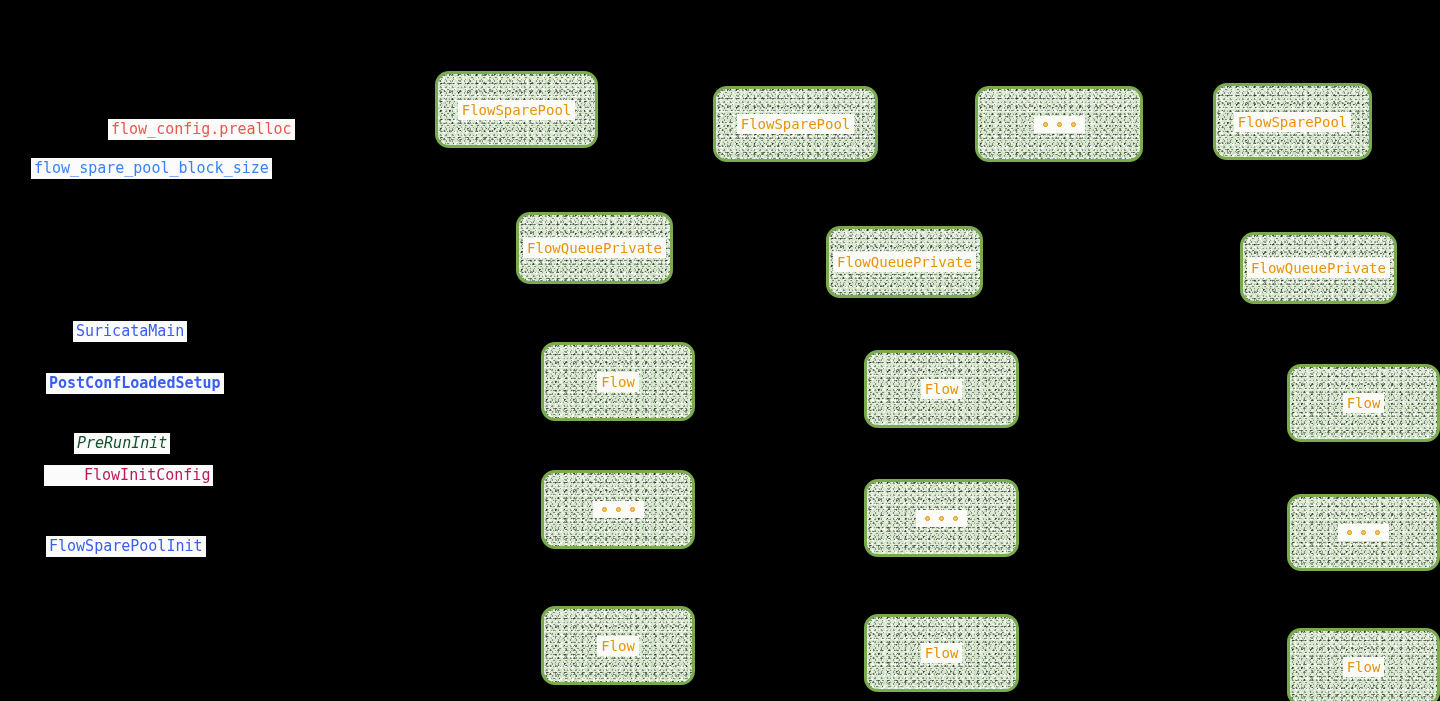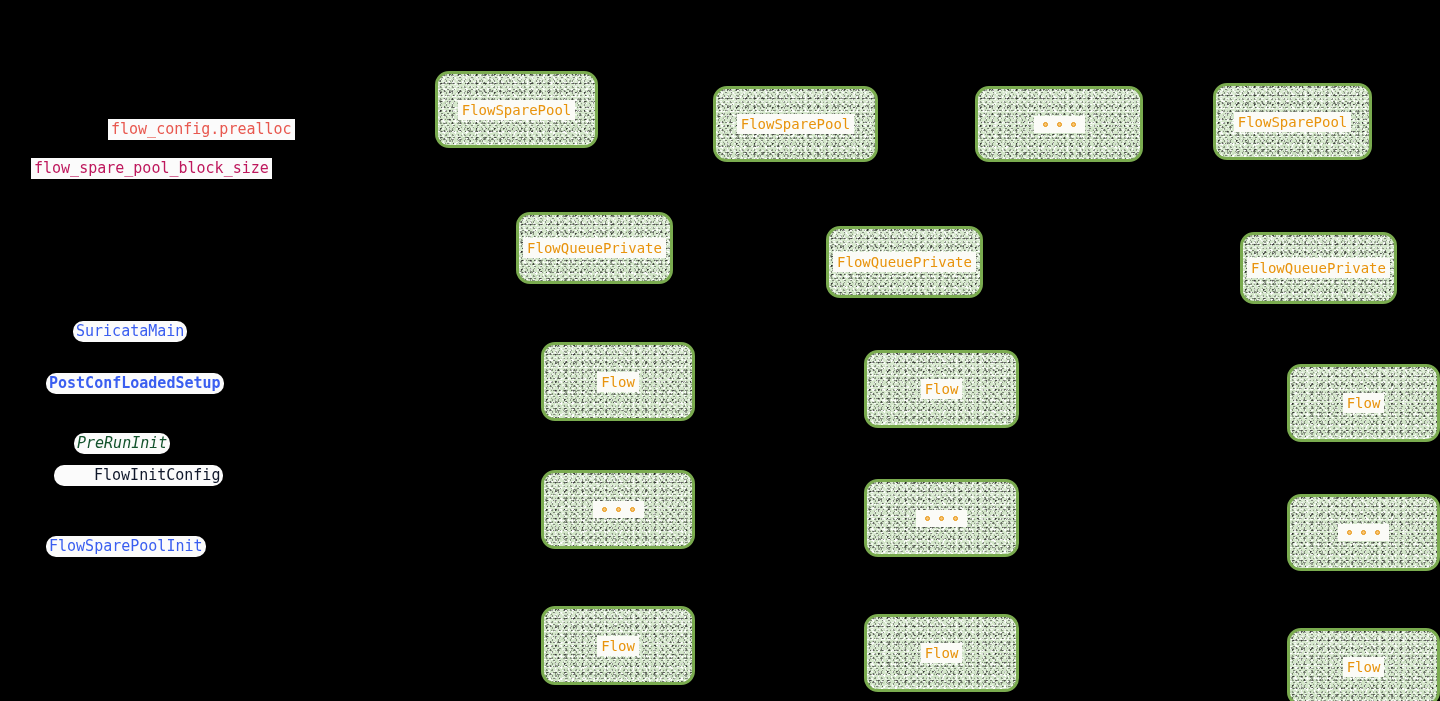--- a/index.html
+++ b/index.html
@@ -22,21 +22,21 @@
     white-space: nowrap;
     font-family: "DejaVu Sans Mono", "Liberation Mono", monospace;
     font-size: 15px;
     line-height: 19px;
     padding: 1px 3px;
     background: #fbfbfb;
     letter-spacing: 0px;
     text-align: center;
   }
   .text-label.red  { color: #e8584f; }
-  .text-label.blue { color: #3a5ef0; border-radius: 10px; }
+  .text-label.blue { color: #3a5ef0; }
 
   
   .node {
     position: absolute;
     box-sizing: border-box;
     border: 3px solid #7aab4f;
     border-radius: 14px;
     background-color: #d6e8cd;
     background-image:
       radial-gradient(circle at 12% 22%, rgba(255,255,255,.95) 0 .8px, rgba(0,0,0,0) 1.1px),
@@ -107,25 +107,25 @@
     box-sizing: border-box;
   }
 </style>
 </head>
 <body>
 
 <div id="canvas">
 
   <div id="text-labels">
       <div class="text-label red" style="left: 108px; top: 119px; color: rgb(232, 88, 79);">flow_config.prealloc</div>
-      <div class="text-label red" style="left: 31px; top: 158px; color: #be185d;">flow_spare_pool_block_size</div>
+      <div class="text-label red" style="left: 31px; top: 158px; color: #3b82f6;">flow_spare_pool_block_size</div>
       <div class="text-label blue" style="left: 73px; top: 321px; color: rgb(58, 94, 240);">SuricataMain</div>
       <div class="text-label blue" style="left: 46px; top: 373px; color: rgb(58, 94, 240); font-weight: bold;">PostConfLoadedSetup</div>
       <div class="text-label blue" style="left: 74px; top: 433px; color: #14532d; font-style: italic;">PreRunInit</div>
-      <div class="text-label blue" style="left: 54px; top: 465px; color: #0f172a; padding-left: 40px;">FlowInitConfig</div>
+      <div class="text-label blue" style="left: 44px; top: 465px; color: #be185d; padding-left: 40px;">FlowInitConfig</div>
       <div class="text-label blue" style="left: 46px; top: 516px; color: rgb(58, 94, 240); margin-top: 20px;">FlowSparePoolInit</div>
     </div>
 
   <div id="node-layer">
       <div class="node" style="left: 435px; top: 71px; width: 163px; height: 77px;">
         <div class="node-label">FlowSparePool</div>
       </div>
       <div class="node" style="left: 713px; top: 86px; width: 165px; height: 76px;">
         <div class="node-label">FlowSparePool</div>
       </div>

